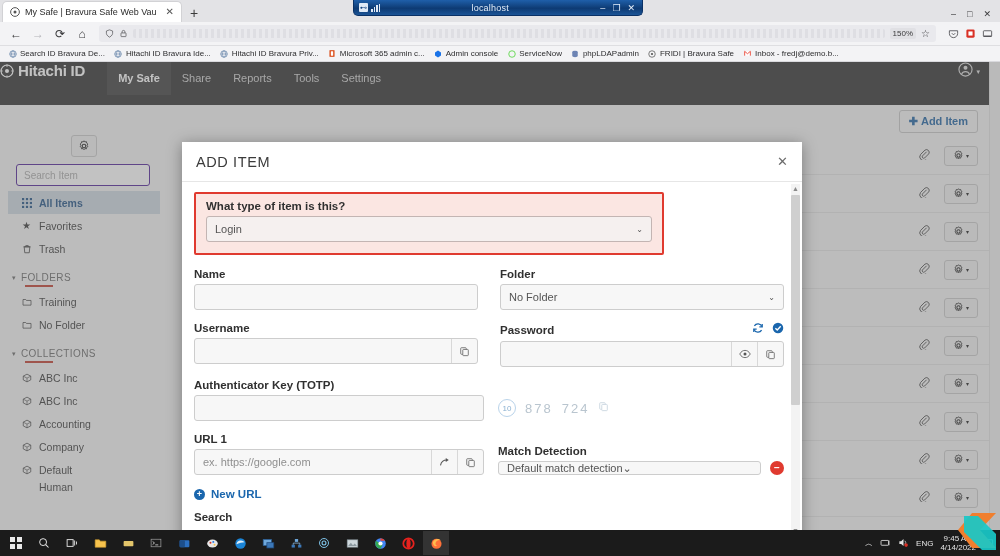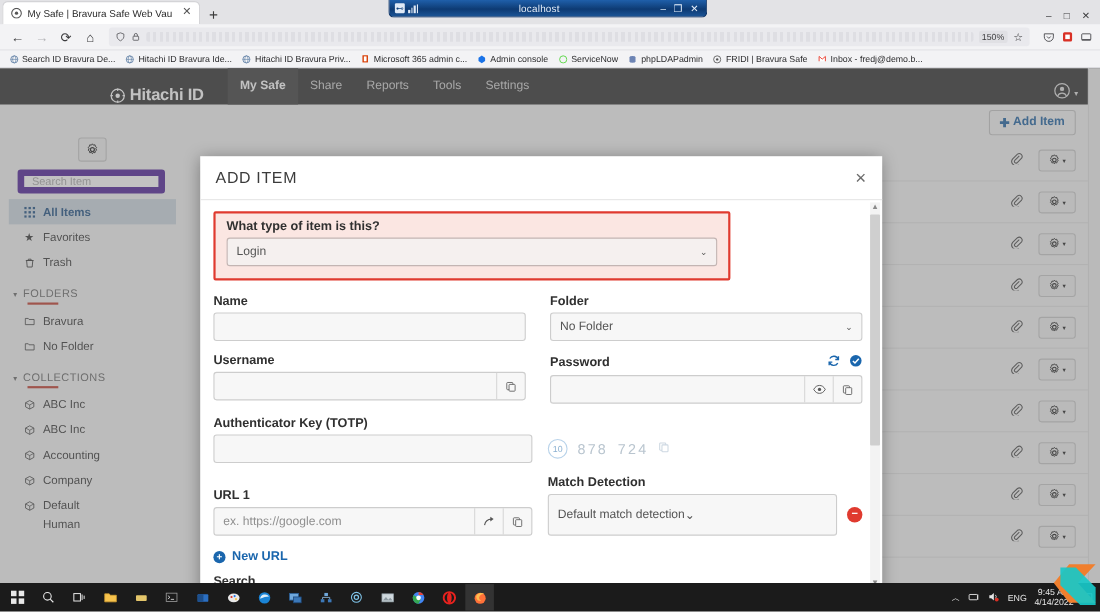--- a/index.html
+++ b/index.html
@@ -60,32 +60,32 @@
   .nav-right { display: flex; align-items: center; gap: 4px; padding-left: 4px; }
   .ext-ico { width: 13px; height: 13px; display: flex; align-items: center; justify-content: center; font-size: 9px; }
 
   
   .bookmarks { height: 16px; background: #f3f3f5; display: flex; align-items: center; gap: 1px; padding: 0 4px; border-bottom: 1px solid #d9d9dd; overflow: hidden;}
   .bm { display: flex; align-items: center; gap: 3px; padding: 0 4px; font-size: 8px; color: #2b2b2d; white-space: nowrap; cursor: pointer; }
   .bm-ico { width: 9px; height: 9px; flex: none; display:flex;align-items:center;justify-content:center;font-size:7px;}
 
   
   .webapp { position: relative; height: 468px; background: #f5f5f5; overflow: hidden; }
-  .app-header { height: 33px; background: #2b2b2b; display: flex; align-items: flex-end; padding-left: 100px; }
+  .app-header { height: 43px; background: #2b2b2b; display: flex; align-items: flex-start; }
   .brand { display: flex; align-items: center; gap: 4px; color: #fff; font-size: 15px; font-weight: bold; letter-spacing: -.2px; }
   .brand-mark { width: 14px; height: 14px; }
   .app-nav { display: flex; align-items: center; margin-left: 22px; height: 33px; }
   .app-nav a { color: #cfcfcf; font-size: 11px; text-decoration: none; padding: 0 11px; line-height: 33px; height: 33px; }
   .app-nav a.active { color: #fff; background: #3a3a3a; font-weight: bold; }
   .app-user { margin-left: auto; margin-right: 20px; display: flex; align-items: center; gap: 3px; color: #ddd; }
 
   .app-body { display: flex; height: 435px; }
   .sidebar { width: 160px; padding: 30px 0 0 8px; }
   .search-wrap { margin: 0 10px 5px 8px; }
-  .search-box { height: 22px; border: 6px solid #4c1d95; border-radius: 3px; background: #fff; display: flex; align-items: center; padding: 0 7px; color: #a9a9a9; font-size: 10px; }
+  .search-box { height: 22px; border: 1px solid #4c1d95; border-radius: 3px; background: #fff; display: flex; align-items: center; padding: 0 7px; color: #a9a9a9; font-size: 10px; }
   .side-item { display: flex; align-items: center; gap: 7px; height: 23px; padding-left: 13px; font-size: 10.5px; color: #333; cursor: pointer; }
   .side-item.active { background: #cdd7e0; color: #1a4d82; font-weight: bold; }
   .side-ico { width: 11px; display: flex; align-items: center; justify-content: center; font-size: 10px; }
   .side-group { display: flex; align-items: center; gap: 5px; padding: 12px 0 0 4px; font-size: 10px; color: #666; letter-spacing: .4px; }
   .group-rule { width: 28px; height: 2px; background: #c0392b; margin: 2px 0 3px 17px; }
   .side-sub { display: flex; align-items: center; gap: 7px; height: 23px; padding-left: 13px; font-size: 10.5px; color: #333; cursor: pointer; }
   .side-sub-cont { padding-left: 31px; font-size: 10.5px; color: #333; height: 16px; }
 
   .content { flex: 1; position: relative; }
   .content-top { display: flex; justify-content: flex-end; align-items: center; height: 32px; padding-right: 22px; }
@@ -131,21 +131,21 @@
   .select .chev { font-size: 8px; color: #555; }
   .row2 { display: flex; gap: 22px; margin-bottom: 12px; }
   .col { flex: 1; min-width: 0; }
   .lbl-row { display: flex; align-items: center; margin-bottom: 4px; }
   .lbl-row .lbl { margin-bottom: 0; }
   .lbl-icons { margin-left: auto; display: flex; gap: 8px; align-items: center; }
   .ico-blue { color: #1a66ad; font-size: 12px; }
   .field { display: flex; align-items: stretch; height: 26px; border: 1px solid #cdcdcd; border-radius: 3px; background: #f7f7f7; }
   .field .txt { flex: 1; min-width: 0; display: flex; align-items: center; padding: 0 8px; font-size: 11px; color: #8f8f8f; }
   .field .btn { width: 26px; border-left: 1px solid #d8d8d8; display: flex; align-items: center; justify-content: center; color: #555; font-size: 11px; cursor: pointer; }
-  .sel-field { height: 38px; border: 1px solid #cdcdcd; border-radius: 3px; background: #f7f7f7;
+  .sel-field { height: 14px; border: 1px solid #cdcdcd; border-radius: 3px; background: #f7f7f7;
                display: flex; align-items: center; padding: 0 8px; font-size: 11px; color: #555; flex: 1; }
   .totp-row { display: flex; align-items: center; gap: 14px; }
   .totp-box { flex: 0 0 290px; }
   .totp-disp { display: flex; align-items: center; gap: 9px; }
   .totp-ring { width: 18px; height: 18px; border: 1.6px solid #b9d3ea; border-radius: 50%;
                display: flex; align-items: center; justify-content: center; font-size: 8px; color: #8ab0d1; }
   .totp-code { font-size: 13px; color: #b9c5cf; letter-spacing: 2px; }
   .totp-copy { color: #cdd8e2; font-size: 12px; }
   .url-row { display: flex; gap: 14px; align-items: flex-end; }
   .url-left { flex: 0 0 290px; }
@@ -407,21 +407,21 @@
             <span style="font-size:7px;">▾</span>
             <span>FOLDERS</span>
           </div>
           <div class="group-rule"></div>
           <div class="side-sub">
             <span class="side-ico">
               <svg viewBox="0 0 16 16" width="10" height="10">
                   <path d="M1.6 4 h4.3 l1.2 1.5 h7.3 v7.5 h-12.8 Z" fill="none" stroke="#333" stroke-width="1.2"></path>
                 </svg>
             </span>
-            <span>Bravura</span>
+            <span>Training</span>
           </div>
           <div class="side-sub">
             <span class="side-ico">
               <svg viewBox="0 0 16 16" width="10" height="10">
                   <path d="M1.6 4 h4.3 l1.2 1.5 h7.3 v7.5 h-12.8 Z" fill="none" stroke="#333" stroke-width="1.2"></path>
                 </svg>
             </span>
             <span>No Folder</span>
           </div>
 

